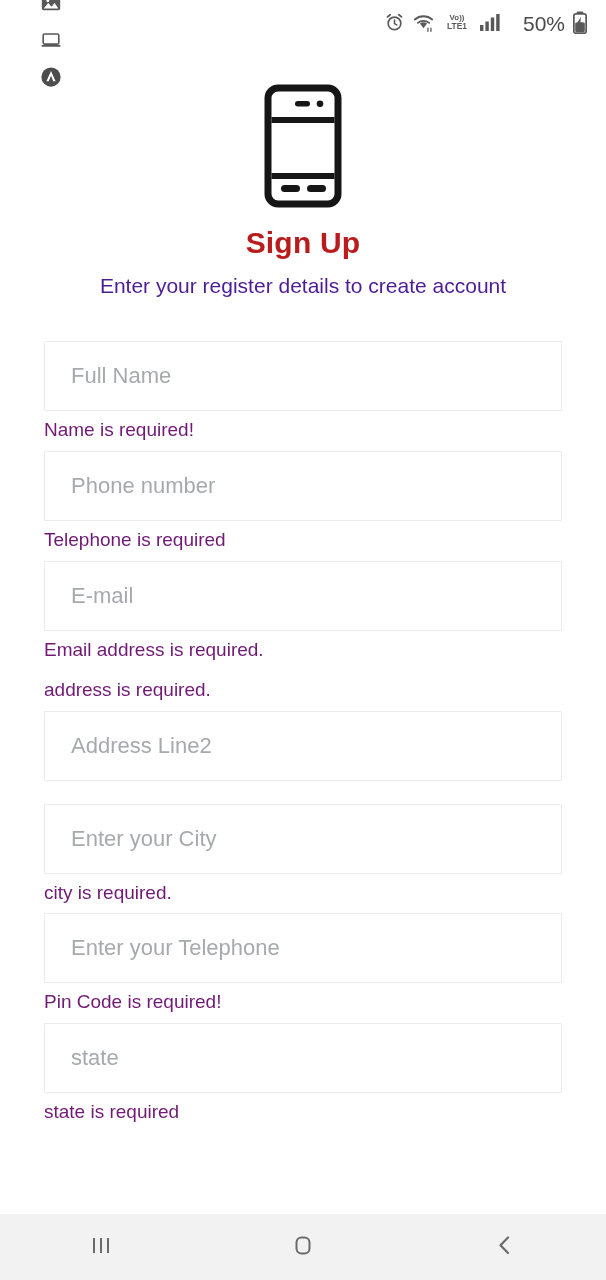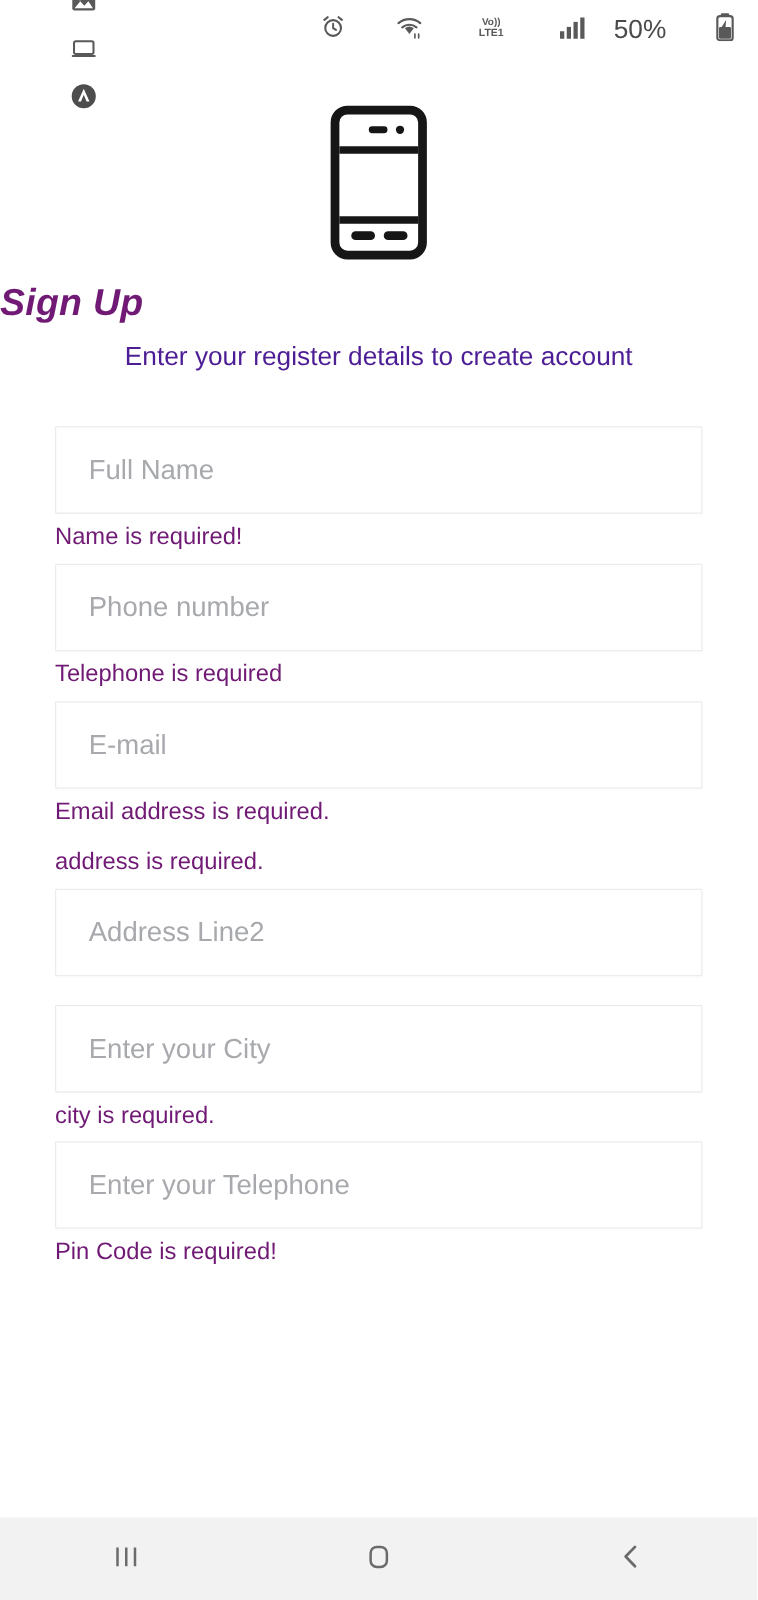--- a/index.html
+++ b/index.html
@@ -15,30 +15,30 @@
   .statusbar{
     position:absolute; top:0; left:0; width:606px; height:48px;
     display:flex; align-items:center; justify-content:space-between;
     padding:0 18px 0 24px;
     background:#ffffff;
   }
   .sb-left{ display:flex; align-items:center; gap:11px;flex-direction:column; }
   .sb-time{ font-size:21px; color:#4a4a4a; letter-spacing:.2px; }
   .sb-right{ display:flex; align-items:center; gap:7px; }
   .sb-pct{ font-size:21px; color:#4a4a4a; margin-left:15px; }
-  .ic{ display:block;margin-left:32px; }
+  .ic{ display:block; }
 
   
   .phone-illu{
     position:absolute; top:84px; left:50%; transform:translateX(-50%);
   }
   .title{
     position:absolute; top:226px; left:0; width:606px;
-    font-size:30px; font-weight:bold;
-    color:#701a75; letter-spacing:.2px;font-style:italic;
+    text-align:center; font-size:30px; font-weight:bold;
+    color:#b91c1c; letter-spacing:.2px;
   }
   .subtitle{
     position:absolute; top:274px; left:0; width:606px;
     text-align:center; font-size:21px; color:#4c1d95;
   }
 
   
   .form{
     position:absolute; top:341px; left:44px; width:518px;
   }
@@ -190,20 +190,26 @@
     <div class="err">city is required.</div>
   </div>
 
   <div class="field-group">
     <div class="input">
       <span class="ph">Enter your Telephone</span>
     </div>
     <div class="err">Pin Code is required!</div>
   </div>
 
+  <div class="field-group">
+    <div class="input">
+      <span class="ph">state</span>
+    </div>
+    <div class="err">state is required</div>
+  </div>
 
 </div>
 
 <div class="navbar">
   <div class="nav-btn">
     <span>
       <svg width="30" height="30" viewBox="0 0 30 30">
           <rect x="7" y="8" width="2" height="15" fill="#6b6b6b"></rect>
           <rect x="14" y="8" width="2" height="15" fill="#6b6b6b"></rect>
           <rect x="21" y="8" width="2" height="15" fill="#6b6b6b"></rect>

